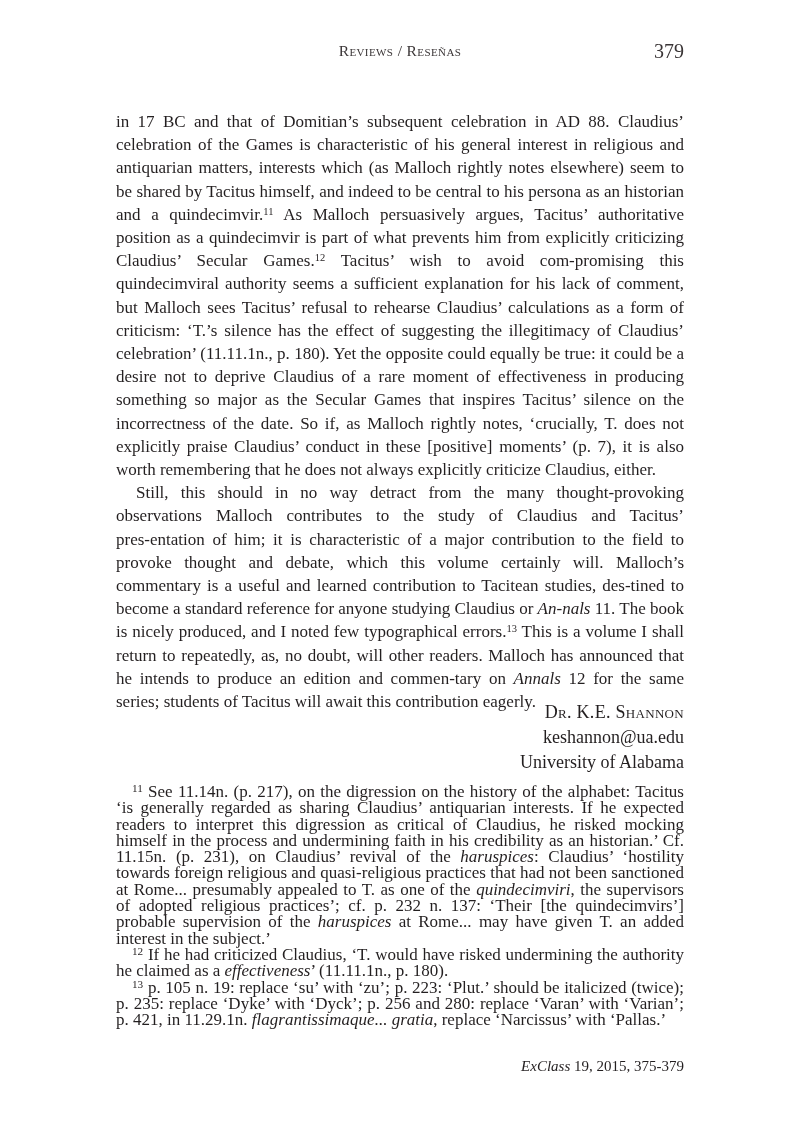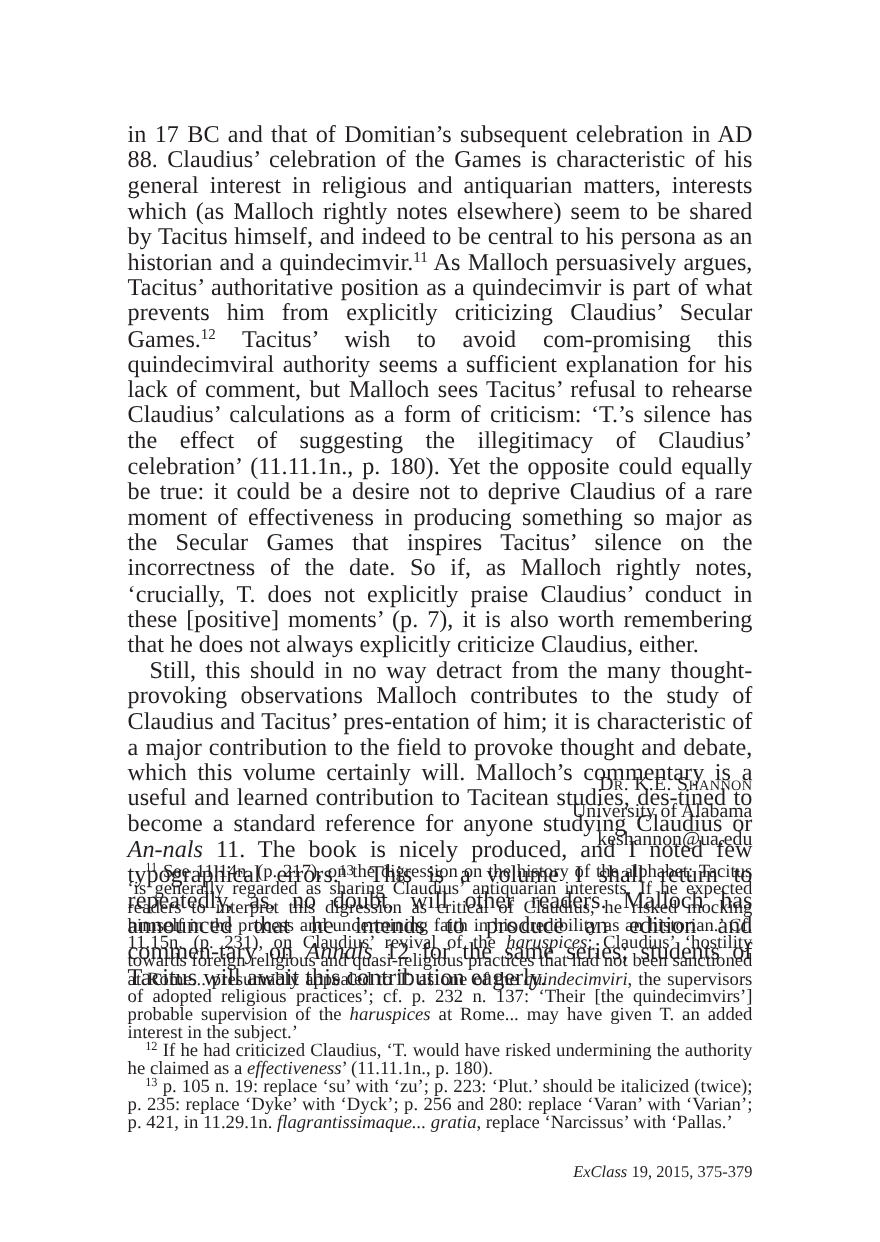--- a/index.html
+++ b/index.html
@@ -54,21 +54,21 @@
   
   .column {
     position: absolute;
     left: 116px;
     top: 110px;
     width: 568px;
   }
 
   p.body {
     margin: 0;
-    font-size: 22px;
+    font-size: 17px;
     line-height: 23.2px;
     text-align: justify;
     text-justify: inter-word;
     -webkit-hyphens: manual;
     hyphens: manual;
     color: #231f20;
   }
   p.body.indent { text-indent: 20px; }
 
   sup.fn {
@@ -126,30 +126,34 @@
     text-align: right;
     font-size: 15px;
     color: #231f20;
   }
 </style>
 </head>
 <body>
 
 <div class="page">
 
+  <div class="runhead">
+    <div class="runhead-title">Reviews / Reseñas</div>
+    <div class="runhead-page">379</div>
+  </div>
 
   <div class="column">
     <p class="body">in 17 BC and that of Domitian’s subsequent celebration in AD 88. Claudius’ celebration of the Games is characteristic of his general interest in religious and antiquarian matters, interests which (as Malloch rightly notes elsewhere) seem to be shared by Tacitus himself, and indeed to be central to his persona as an historian and a quindecimvir.<sup class="fn">11</sup> As Malloch persuasively argues, Tacitus’ authoritative position as a quindecimvir is part of what prevents him from explicitly criticizing Claudius’ Secular Games.<sup class="fn">12</sup> Tacitus’ wish to avoid com⁠-⁠promising this quindecimviral authority seems a sufficient explanation for his lack of comment, but Malloch sees Tacitus’ refusal to rehearse Claudius’ calculations as a form of criticism: ‘T.’s silence has the effect of suggesting the illegitimacy of Claudius’ celebration’ (11.11.1n., p. 180). Yet the opposite could equally be true: it could be a desire not to deprive Claudius of a rare moment of effectiveness in producing something so major as the Secular Games that inspires Tacitus’ silence on the incorrectness of the date. So if, as Malloch rightly notes, ‘crucially, T. does not explicitly praise Claudius’ conduct in these [positive] moments’ (p. 7), it is also worth remembering that he does not always explicitly criticize Claudius, either.</p>
     <p class="body indent">Still, this should in no way detract from the many thought-provoking observations Malloch contributes to the study of Claudius and Tacitus’ pres⁠-⁠entation of him; it is characteristic of a major contribution to the field to provoke thought and debate, which this volume certainly will. Malloch’s commentary is a useful and learned contribution to Tacitean studies, des⁠-⁠tined to become a standard reference for anyone studying Claudius or <i>An⁠-⁠nals</i> 11. The book is nicely produced, and I noted few typographical errors.<sup class="fn">13</sup> This is a volume I shall return to repeatedly, as, no doubt, will other readers. Malloch has announced that he intends to produce an edition and commen⁠-⁠tary on <i>Annals</i> 12 for the same series; students of Tacitus will await this contribution eagerly.</p>
   </div>
 
   <div class="signature">
     <div class="sig-line sig-name">Dr. K.E. Shannon</div>
+    <div class="sig-line">keshannon@ua.edu</div>
     <div class="sig-line">University of Alabama</div>
-    <div class="sig-line">keshannon@ua.edu</div>
   </div>
 
   <div class="footnotes">
     <p class="note"><sup class="fn">11</sup> See 11.14n. (p. 217), on the digression on the history of the alphabet: Tacitus ‘is generally regarded as sharing Claudius’ antiquarian interests. If he expected readers to interpret this digression as critical of Claudius, he risked mocking himself in the process and undermining faith in his credibility as an historian.’ Cf. 11.15n. (p. 231), on Claudius’ revival of the <i>haruspices</i>: Claudius’ ‘hostility towards foreign religious and quasi-religious practices that had not been sanctioned at Rome... presumably appealed to T. as one of the <i>quindecimviri</i>, the supervisors of adopted religious practices’; cf. p. 232 n. 137: ‘Their [the quindecimvirs’] probable supervision of the <i>haruspices</i> at Rome... may have given T. an added interest in the subject.’</p>
     <p class="note"><sup class="fn">12</sup> If he had criticized Claudius, ‘T. would have risked undermining the authority he claimed as a <i>effectiveness</i>’ (11.11.1n., p. 180).</p>
     <p class="note"><sup class="fn">13</sup> p. 105 n. 19: replace ‘su’ with ‘zu’; p. 223: ‘Plut.’ should be italicized (twice); p. 235: replace ‘Dyke’ with ‘Dyck’; p. 256 and 280: replace ‘Varan’ with ‘Varian’; p. 421, in 11.29.1n. <i>flagrantissimaque... gratia</i>, replace ‘Narcissus’ with ‘Pallas.’</p>
   </div>
 
   <div class="footer"><i>ExClass</i> 19, 2015, 375-379</div>
 

